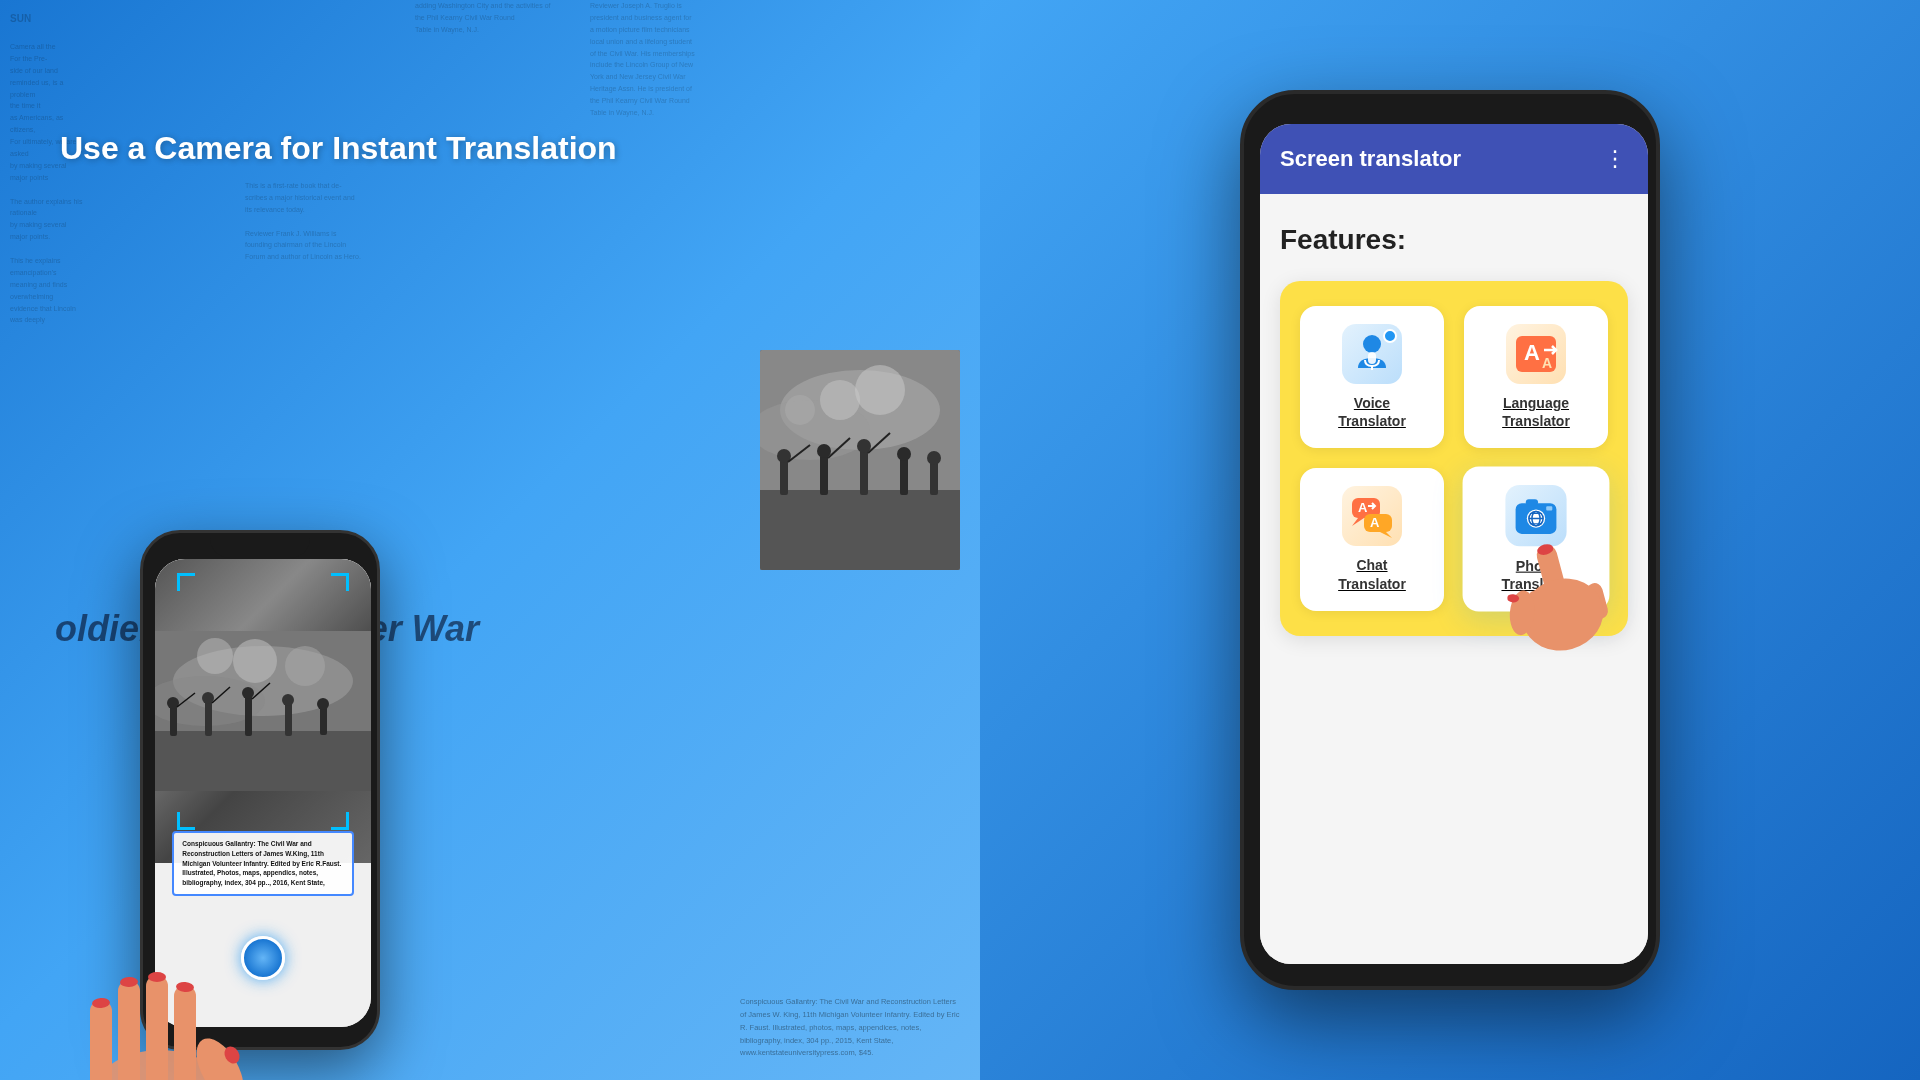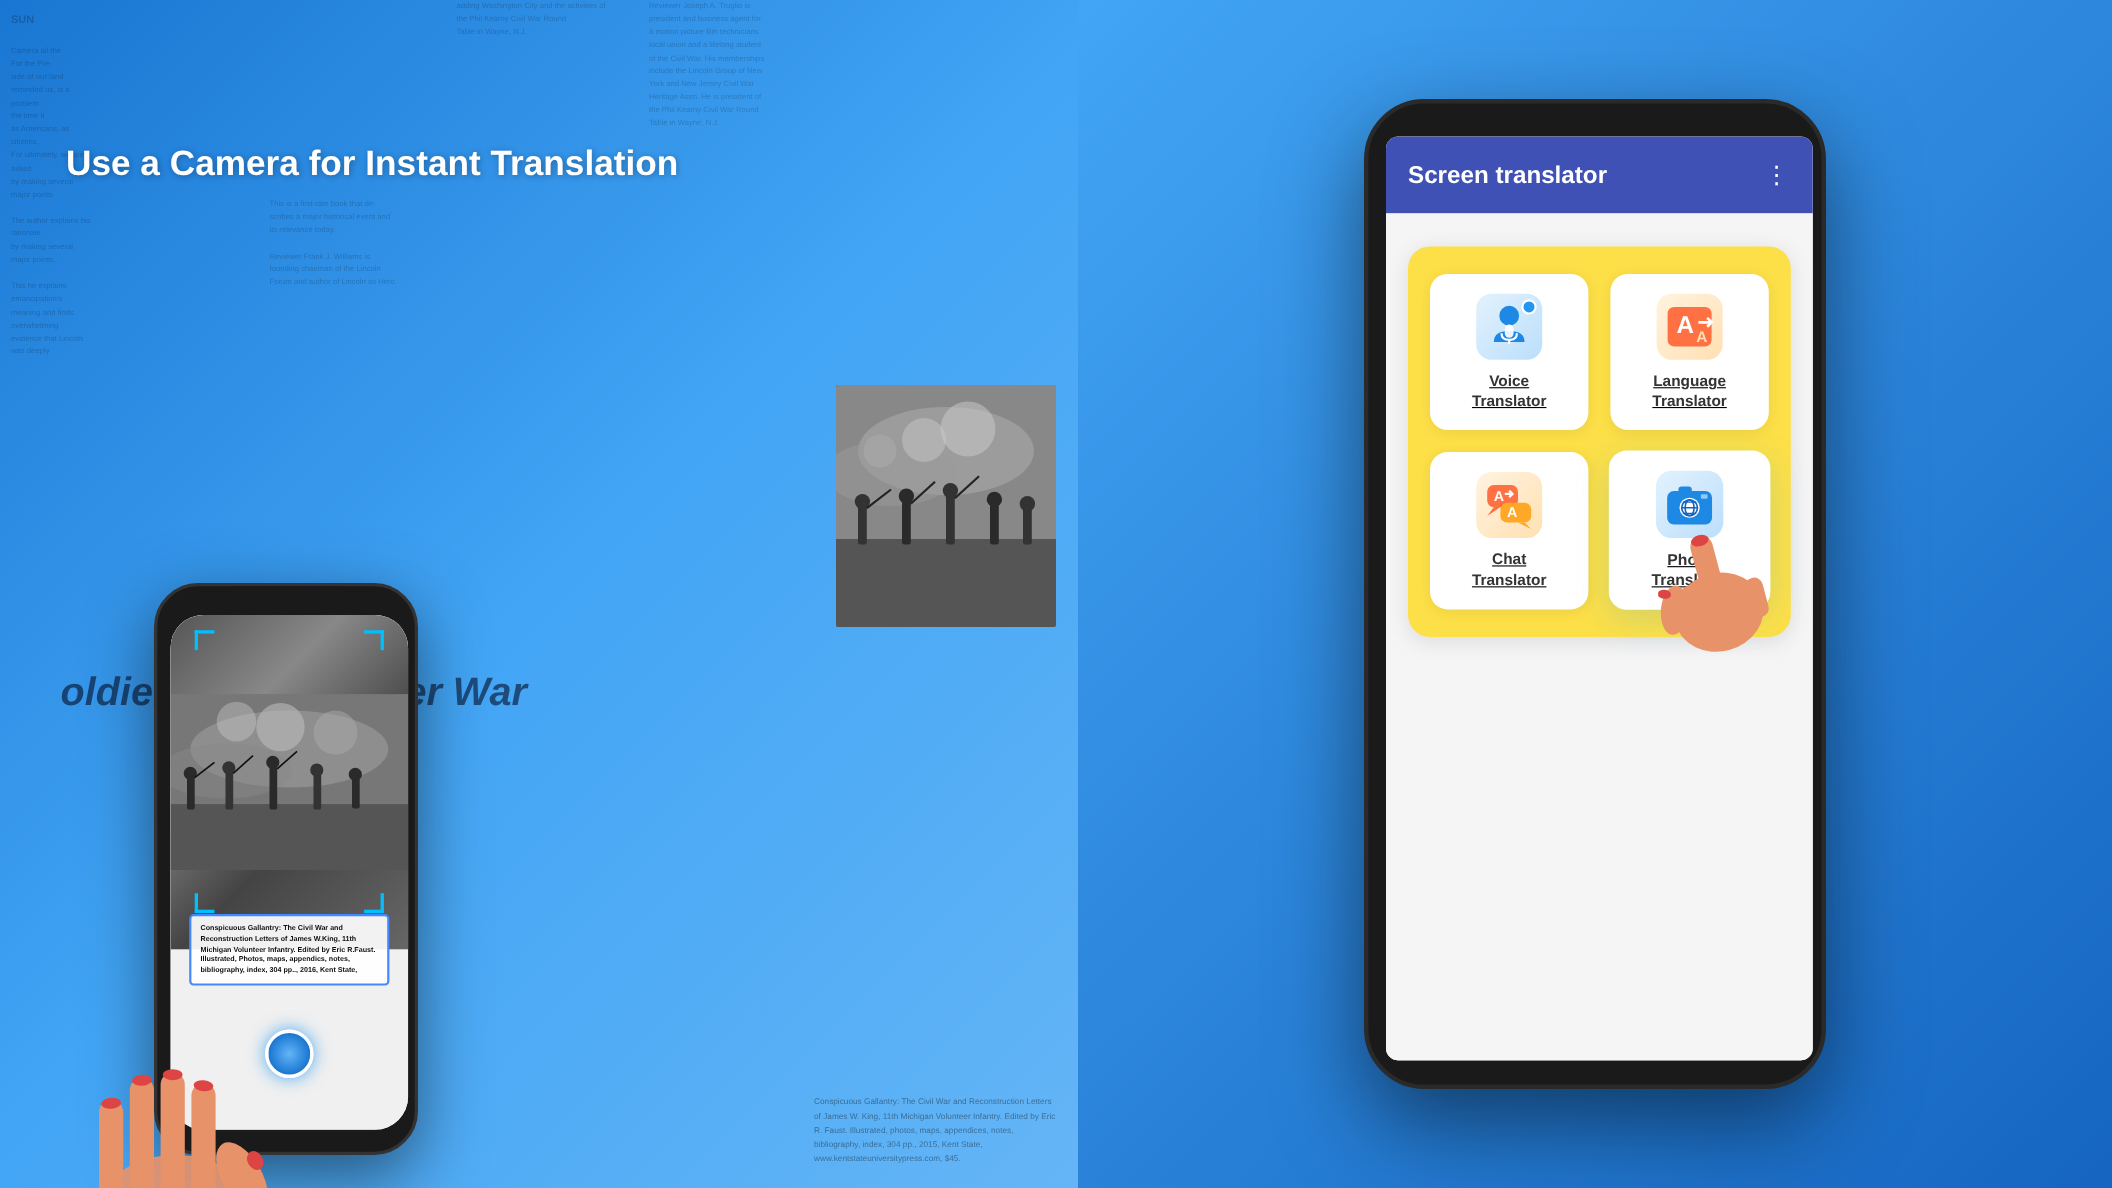--- a/index.html
+++ b/index.html
@@ -214,21 +214,21 @@
       border-radius: 55px;
       position: relative;
       box-shadow: 0 30px 80px rgba(0,0,0,0.5);
       border: 4px solid #2a2a2a;
     }
 
     .app-phone-screen {
       width: 388px;
       height: 840px;
       background: #f0f0f0;
-      border-radius: 11px;
+      border-radius: 31px;
       position: absolute;
       top: 30px;
       left: 16px;
       overflow: hidden;
     }
 
     
     .app-header {
       width: 100%;
       height: 70px;
@@ -537,20 +537,21 @@
   <div class="app-phone-frame">
 
     <div class="app-phone-screen">
 
       <div class="app-header">
         <span class="app-header-title">Screen translator</span>
         <span class="header-dots">⋮</span>
       </div>
 
       <div class="app-content">
+        <div class="features-label">Features:</div>
 
         <div class="features-card">
           <div class="features-grid">
 
             <div class="feature-item" style="position:relative;">
               <div class="feature-icon icon-voice">
                 <svg class="svg-icon" viewBox="0 0 48 48">
 
                   <circle cx="24" cy="14" r="9" fill="#1E88E5"></circle>
                   <path d="M10 38 Q10 28 24 28 Q38 28 38 38" fill="#1E88E5"></path>

